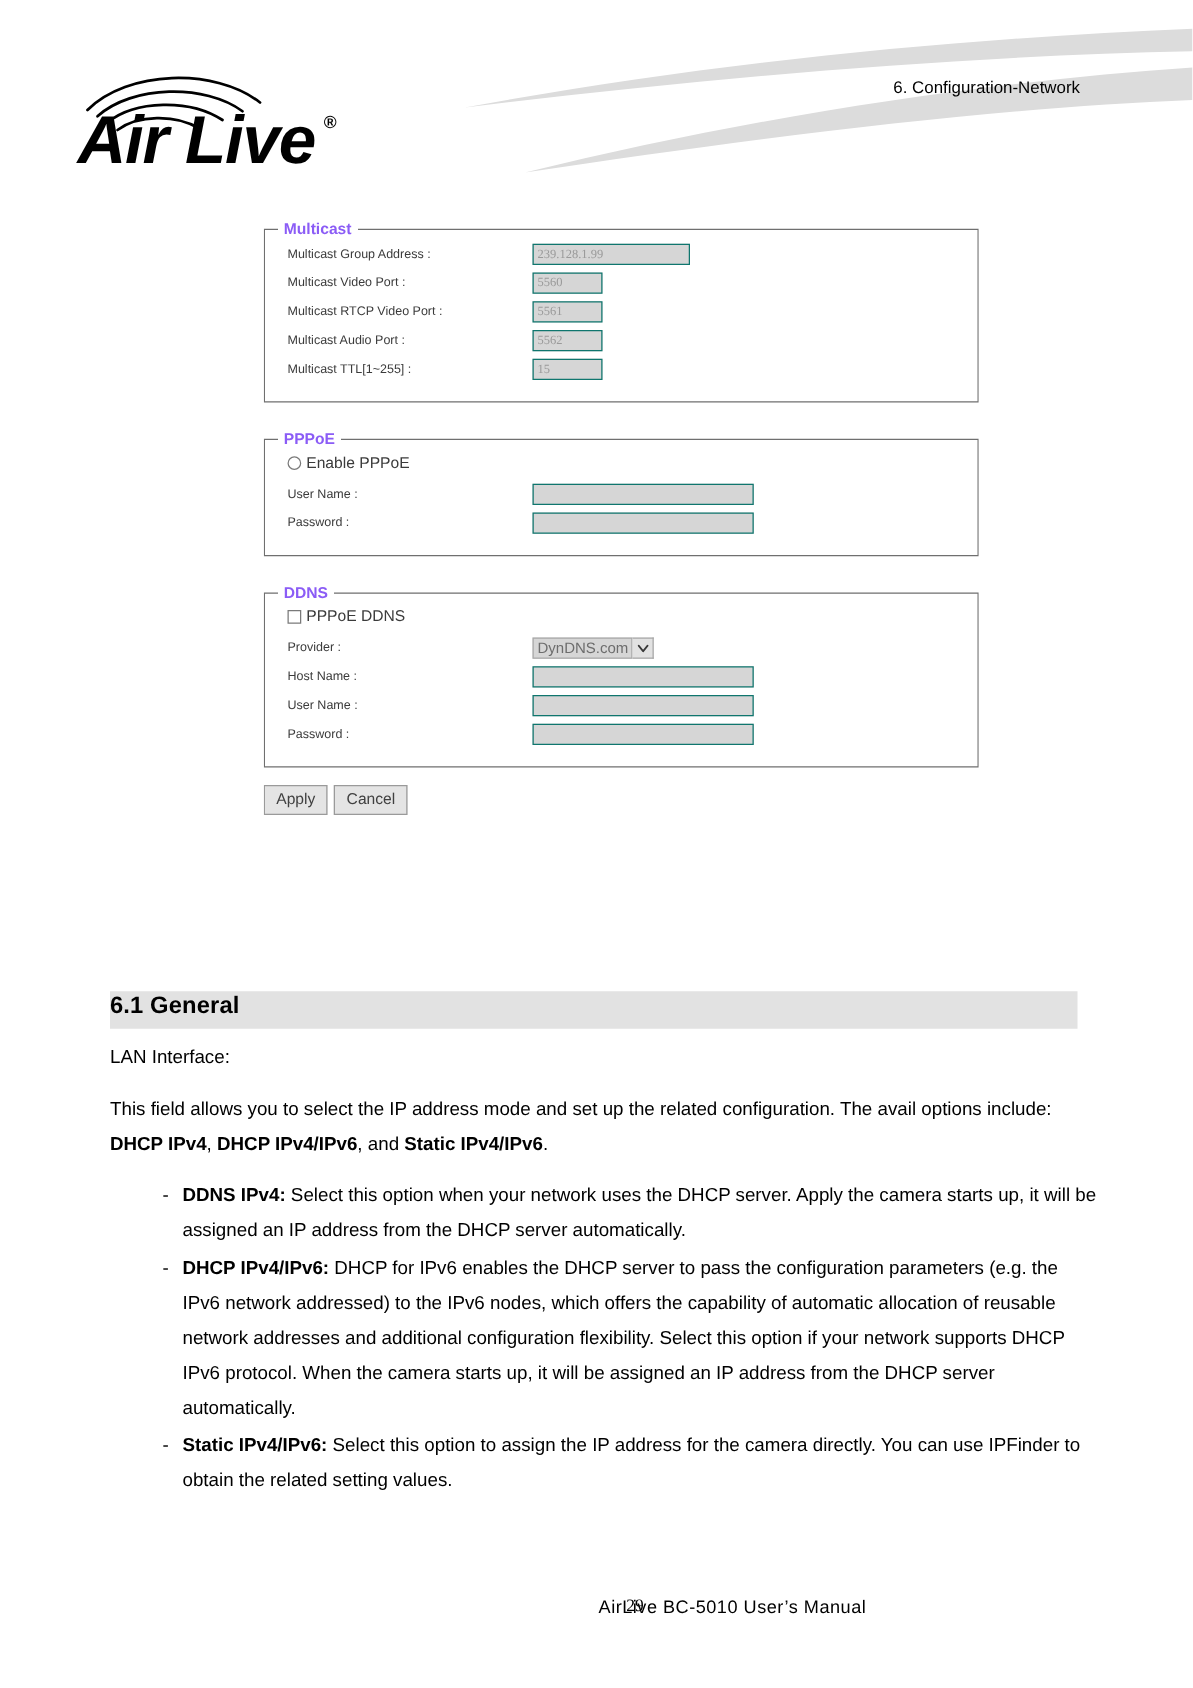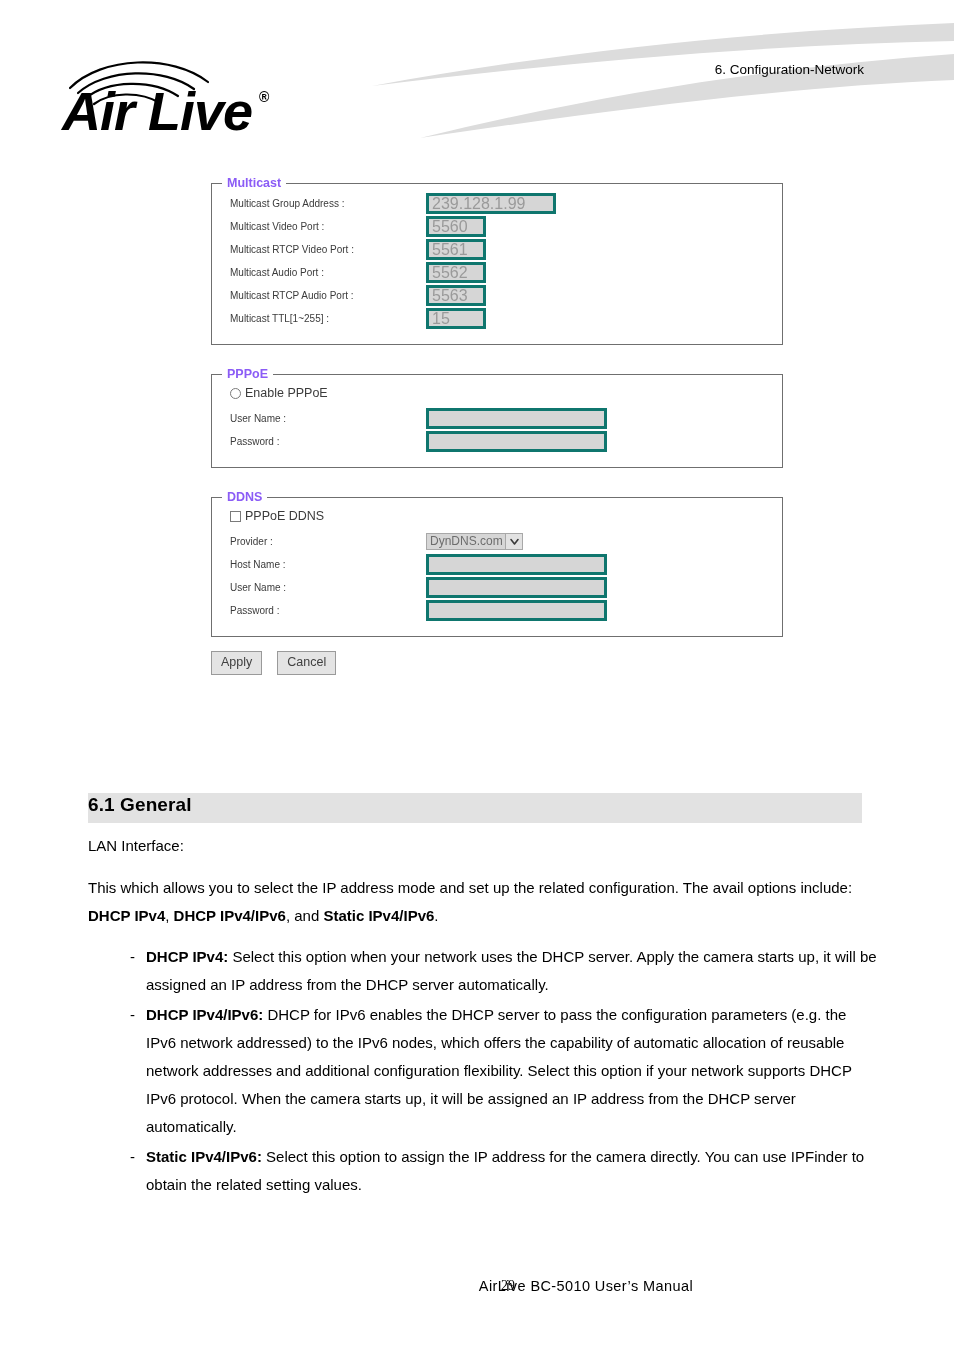--- a/index.html
+++ b/index.html
@@ -47,45 +47,45 @@
     border-radius:50%;display:inline-block;margin-right:4px;box-sizing:border-box;
   }
   .chklabel{font-size:12.5px;color:#3b3b3b;}
 
   .frow{display:flex;align-items:center;height:23px;margin-left:18px;}
   .flabel{
     font-size:10px;color:#3b3b3b;width:196px;flex:0 0 196px;
     white-space:nowrap;
   }
   .fin{
-    height:15px;border:3px solid #0f766e;background:#d6d6d6;
-    font-size:16px;color:#9a9a9a;line-height:15px;
+    height:15px;border:1px solid #0f766e;background:#d6d6d6;
+    font-size:10px;color:#9a9a9a;line-height:15px;
     padding:0 3px;box-sizing:content-box;
-    font-family:Liberation Sans, sans-serif;
+    font-family:Liberation Serif, serif;
     display:inline-block;white-space:nowrap;overflow:hidden;
   }
   .w-ip{width:118px;}
   .w-port{width:48px;}
   .w-ttl{width:48px;}
   .w-wide{width:169px;}
 
   .selwrap{display:flex;align-items:flex-end;height:17px;}
   .selbox{
     border:1px solid #a8a8a8;background:#d6d6d6;color:#6d6d6d;
     font-size:12px;line-height:15px;padding:0 3px;width:80px;
     white-space:nowrap;overflow:hidden;box-sizing:border-box;height:17px;
   }
   .selarrow{
     width:17px;height:17px;border:1px solid #a8a8a8;border-left:none;
     background:#e2e2e2;display:flex;align-items:center;justify-content:center;
     box-sizing:border-box;
   }
   .selarrow svg{display:block;}
 
-  .btnrow{display:flex;gap:15px;margin-top:-8px;}
+  .btnrow{display:flex;gap:5px;margin-top:-8px;}
   .btn{
     border:1px solid #9a9a9a;background:#e4e4e4;color:#404040;
     font-size:12.5px;padding:3px 9px 5px 9px;line-height:14px;
     font-family:"Liberation Sans", sans-serif;
   }
 
   
   .sec-bar{
     position:absolute;left:88px;top:793px;width:774px;height:30px;
     background:#e2e2e2;
@@ -164,24 +164,20 @@
           <span class="flabel">Multicast Video Port :</span>
           <span class="fin w-port">5560</span>
         </div>
         <div class="frow">
           <span class="flabel">Multicast RTCP Video Port :</span>
           <span class="fin w-port">5561</span>
         </div>
         <div class="frow">
           <span class="flabel">Multicast Audio Port :</span>
           <span class="fin w-port">5562</span>
-        </div>
-        <div class="frow">
-          <span class="flabel">Multicast RTCP Audio Port :</span>
-          <span class="fin w-port">5563</span>
         </div>
         <div class="frow">
           <span class="flabel">Multicast TTL[1~255] :</span>
           <span class="fin w-ttl">15</span>
         </div>
       </div>
     </fieldset>
 
     <fieldset class="grp">
       <legend>PPPoE</legend>
@@ -240,27 +236,27 @@
     </div>
   </div>
 
   <div class="sec-bar"></div>
   <div class="sec-title">6.1 General</div>
 
   <div class="copy">
     <div class="subhead">LAN Interface:</div>
 
     <div class="para">
-      <span>This which allows you to select the IP address mode and set up the related configuration.</span>
+      <span>This field allows you to select the IP address mode and set up the related configuration.</span>
       <span>The avail options include: </span><b>DHCP IPv4</b><span>, </span><b>DHCP IPv4/IPv6</b><span>, and </span><b>Static IPv4/IPv6</b><span>.</span>
     </div>
 
     <ul class="bullets">
       <li>
-        <span class="dash">-</span><b>DHCP IPv4:</b><span> Select this option when your network uses the DHCP server. Apply the camera starts up, it will be assigned an IP address from the DHCP server automatically.</span>
+        <span class="dash">-</span><b>DDNS IPv4:</b><span> Select this option when your network uses the DHCP server. Apply the camera starts up, it will be assigned an IP address from the DHCP server automatically.</span>
       </li>
       <li>
         <span class="dash">-</span><b>DHCP IPv4/IPv6:</b><span> DHCP for IPv6 enables the DHCP server to pass the configuration parameters (e.g. the IPv6 network addressed) to the IPv6 nodes, which offers the capability of automatic allocation of reusable network addresses and additional configuration flexibility. Select this option if your network supports DHCP IPv6 protocol. When the camera starts up, it will be assigned an IP address from the DHCP server automatically.</span>
       </li>
       <li>
         <span class="dash">-</span><b>Static IPv4/IPv6:</b><span> Select this option to assign the IP address for the camera directly. You can use IPFinder to obtain the related setting values.</span>
       </li>
     </ul>
   </div>
 

